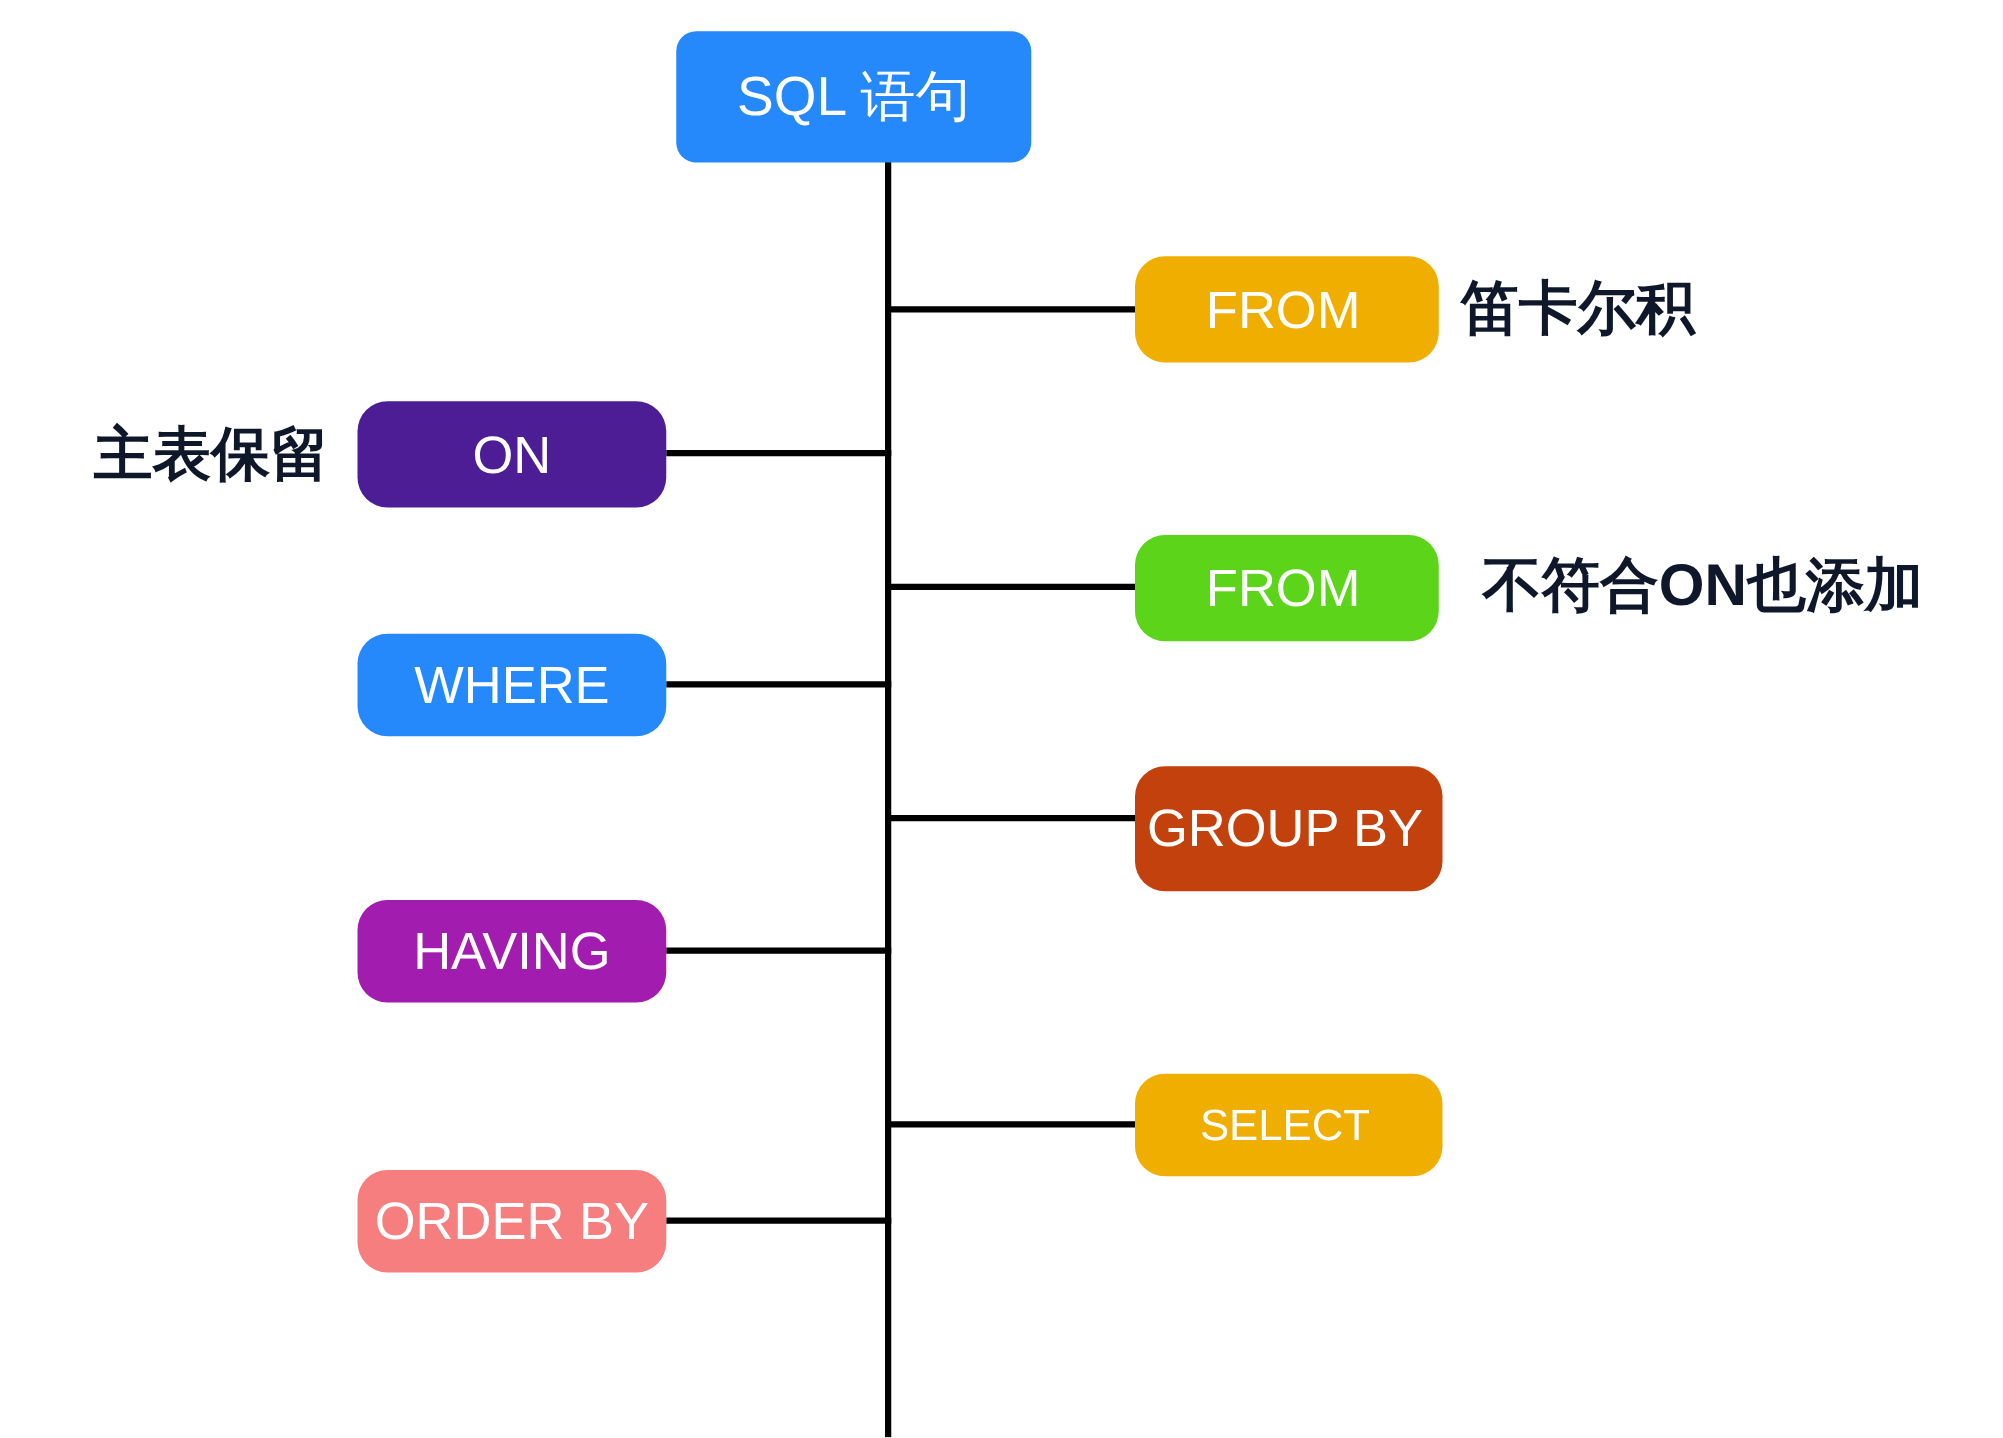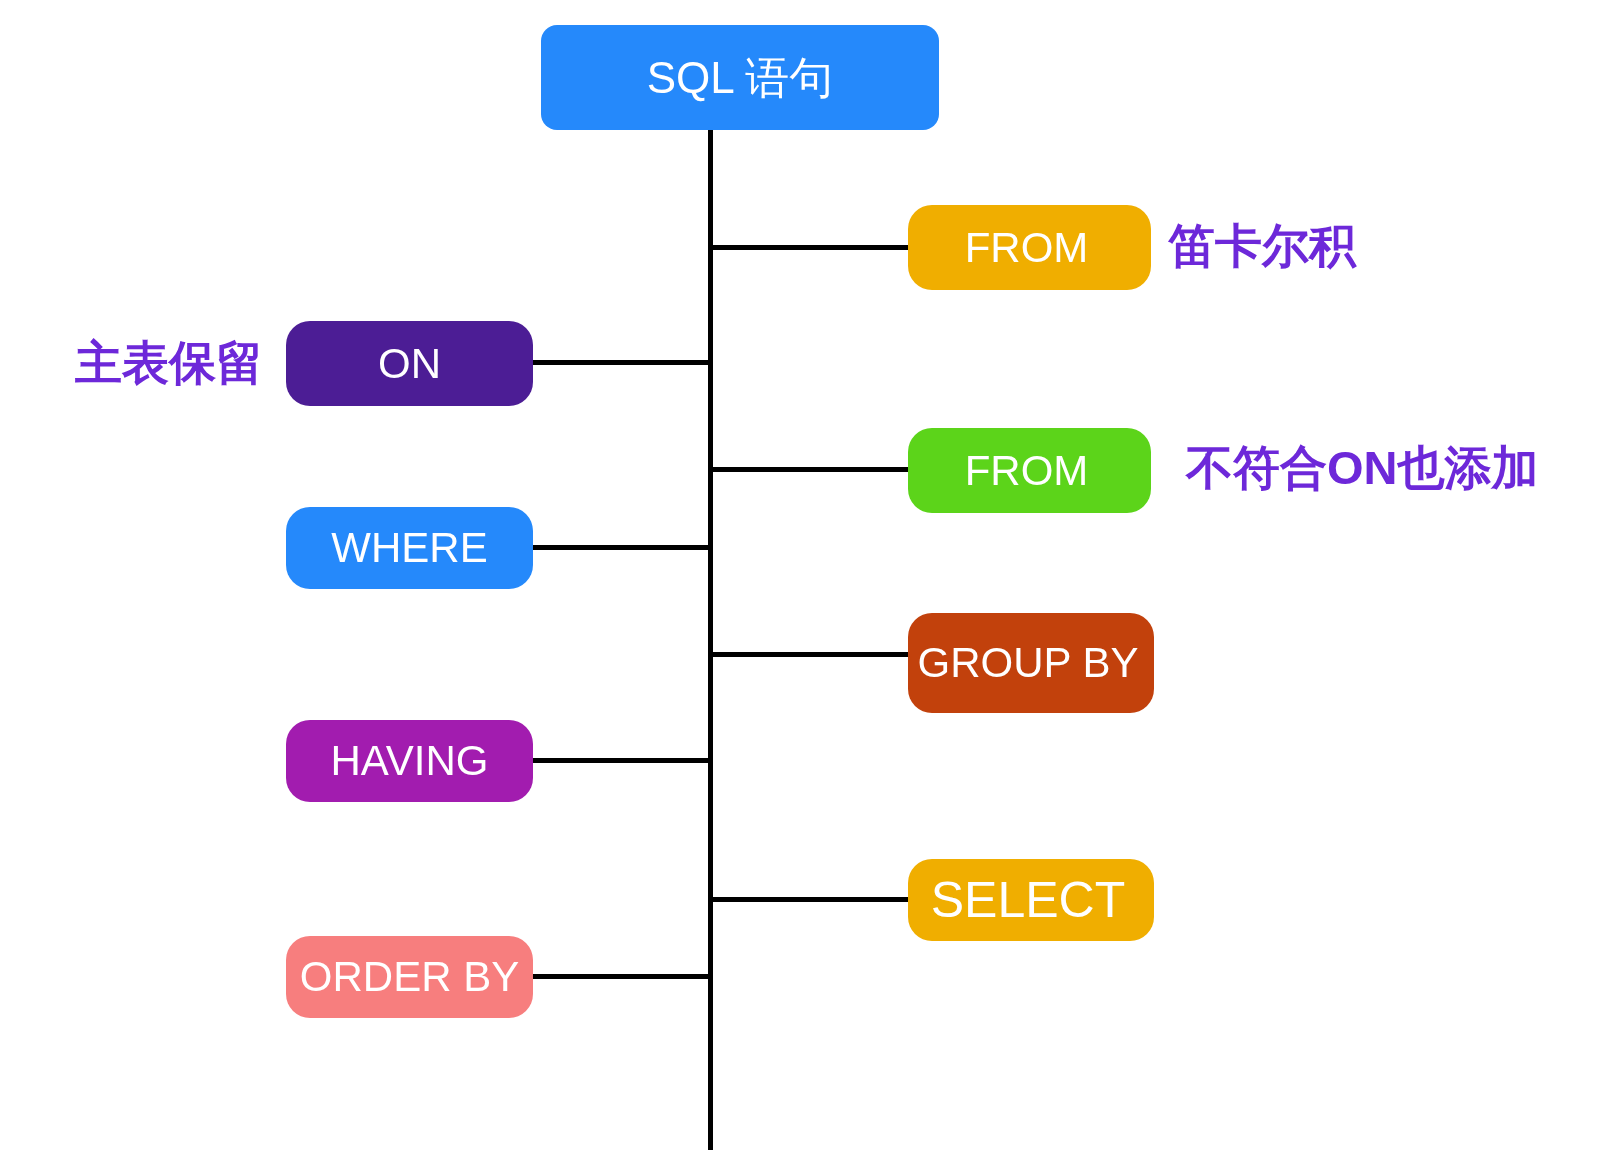--- a/index.html
+++ b/index.html
@@ -51,36 +51,36 @@
     justify-content: center;
   }
   
   .node.root {
     justify-content: center;
     border-radius: 16px;
   }
   
   .annotation {
     position: absolute;
-    color: #6d28d9;
+    color: #0f172a;
     white-space: nowrap;
     line-height: 1;
   }
   .annotation.bold {
     font-weight: bold;
   }
 </style>
 </head>
 <body>
 
 <div id="canvas">
 
   <div class="spine" style="left:708px; top:128px; width:5px; height:1022px;"></div>
 
-  <div class="node root" style="left:541px; top:25px; width:398px; height:105px; background:#2589fb; font-size:44px;">
+  <div class="node root" style="left:541px; top:25px; width:284px; height:105px; background:#2589fb; font-size:44px;">
     <span class="node-label" style="text-align:center;">SQL 语句</span>
   </div>
 
   <div class="connector" style="left:710px; top:245px; width:200px;"></div>
   <div class="node right-side" style="left:908px; top:205px; width:243px; height:85px; background:#f0ae00; font-size:42px;">
     <span class="node-label" style="text-align:center;">FROM</span>
   </div>
   <div class="annotation bold" style="left:1168px; top:222px; font-size:47px;">笛卡尔积</div>
 
   <div class="connector" style="left:533px; top:360px; width:180px;"></div>
@@ -104,21 +104,21 @@
   <div class="node right-side" style="left:908px; top:613px; width:246px; height:100px; background:#c2410c; font-size:42px;">
     <span class="node-label" style="text-align:center;">GROUP BY</span>
   </div>
 
   <div class="connector" style="left:533px; top:758px; width:180px;"></div>
   <div class="node left-side" style="left:286px; top:720px; width:247px; height:82px; background:#a21caf; font-size:42px;">
     <span class="node-label" style="text-align:center;">HAVING</span>
   </div>
 
   <div class="connector" style="left:710px; top:897px; width:200px;"></div>
-  <div class="node right-side" style="left:908px; top:859px; width:246px; height:82px; background:#f0ae00; font-size:50px;">
+  <div class="node right-side" style="left:908px; top:859px; width:246px; height:82px; background:#f0ae00; font-size:35px;">
     <span class="node-label" style="text-align:center;">SELECT</span>
   </div>
 
   <div class="connector" style="left:533px; top:974px; width:180px;"></div>
   <div class="node left-side" style="left:286px; top:936px; width:247px; height:82px; background:#f77e7e; font-size:42px;">
     <span class="node-label" style="text-align:center;">ORDER BY</span>
   </div>
 
 </div>
 

